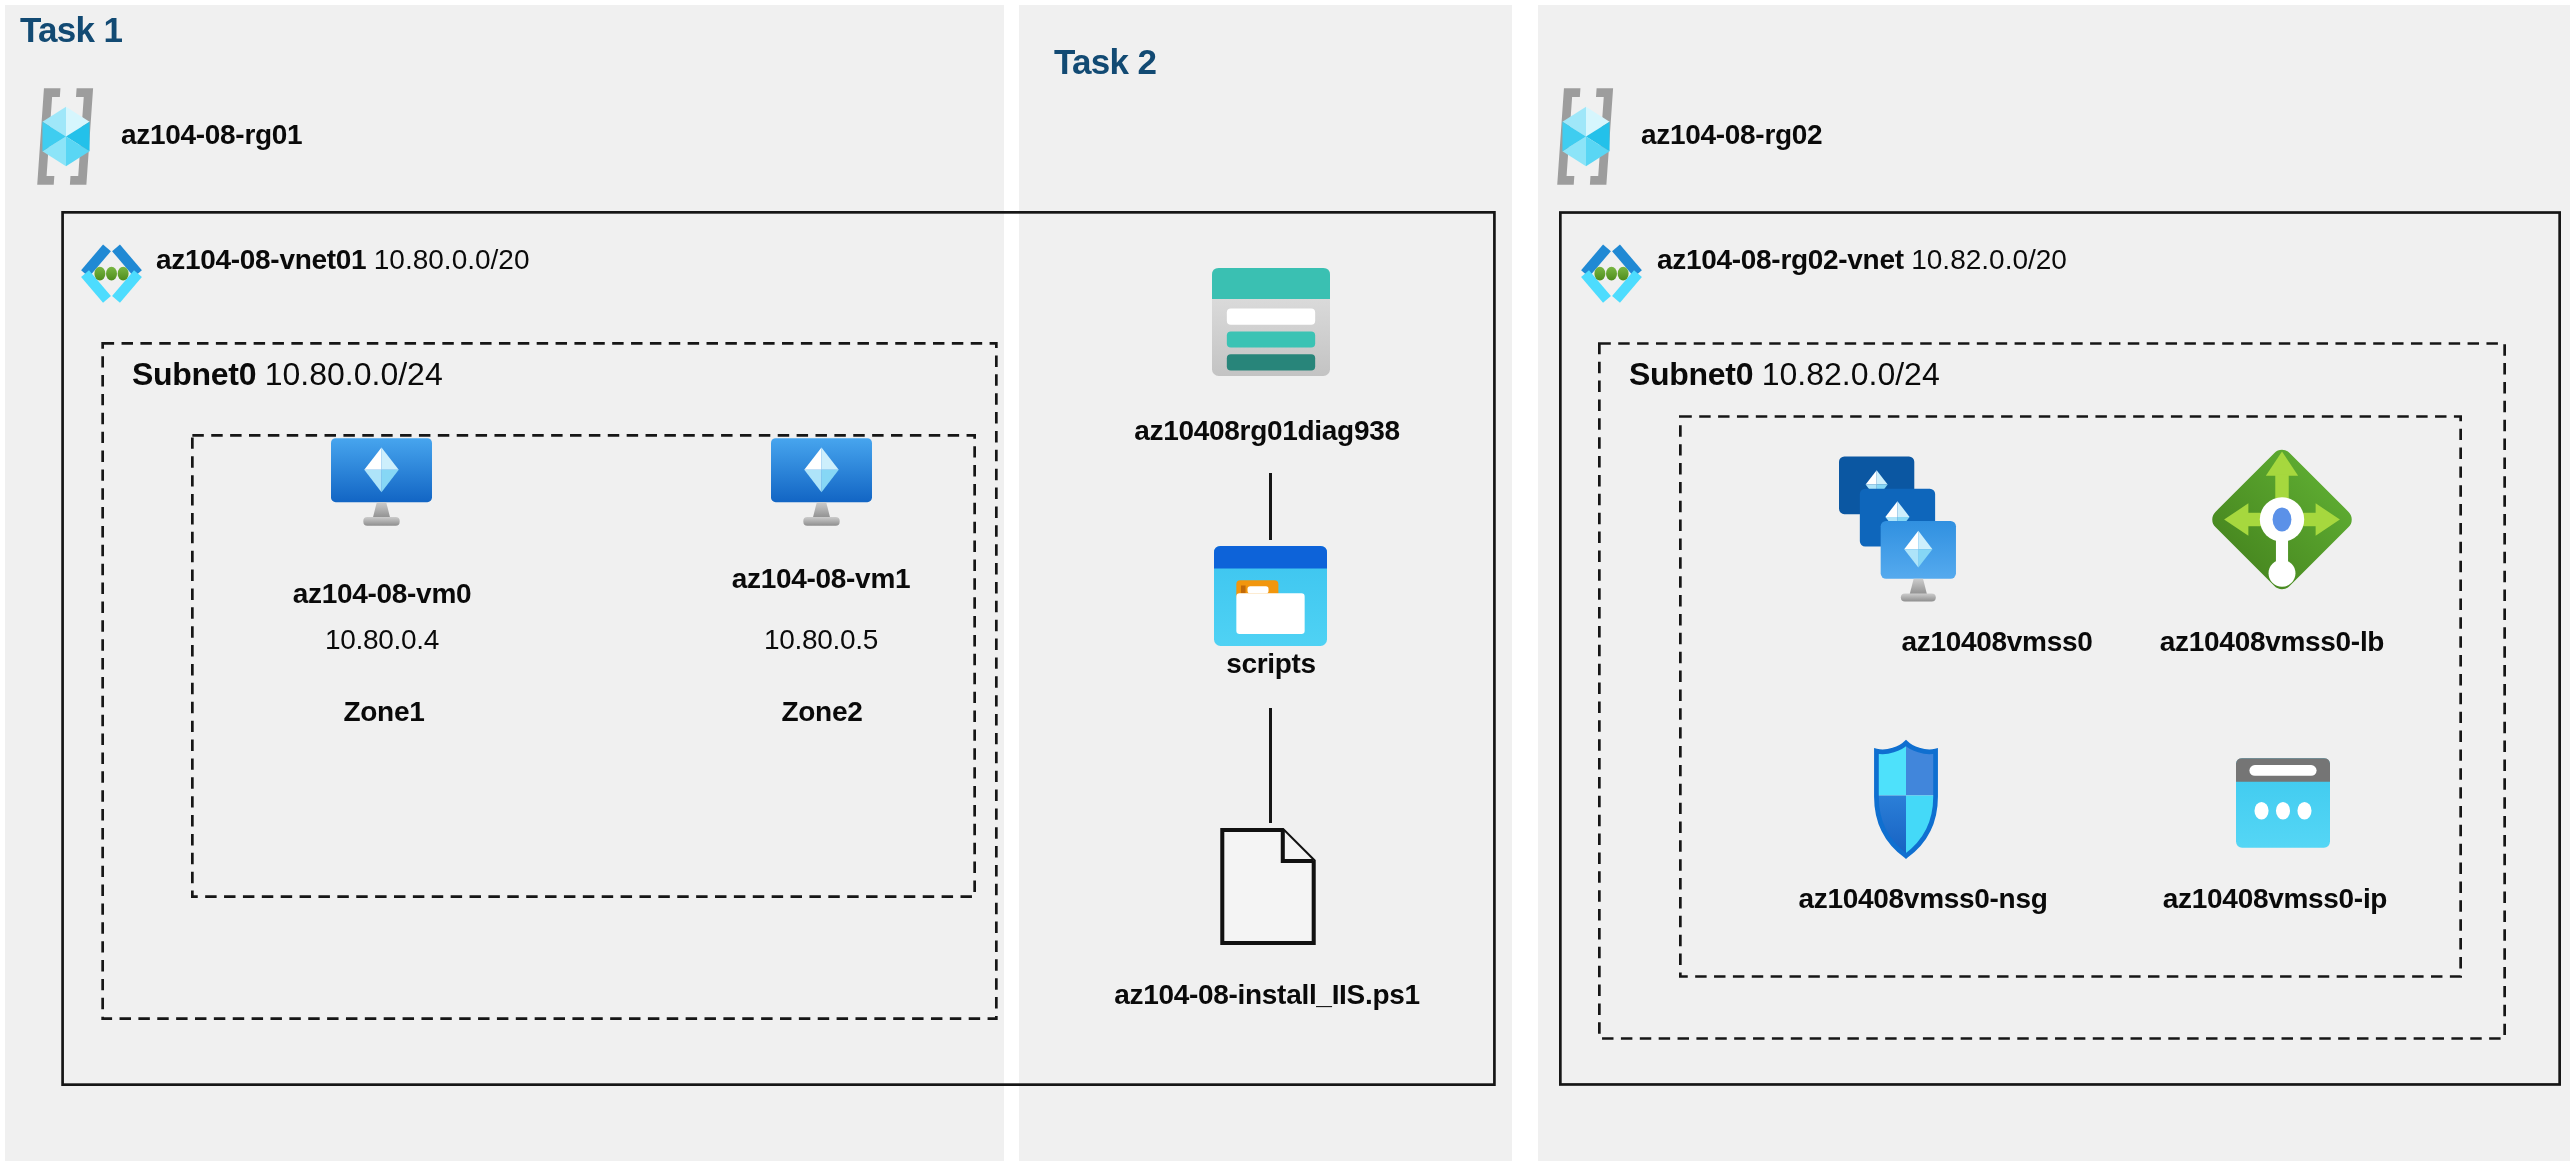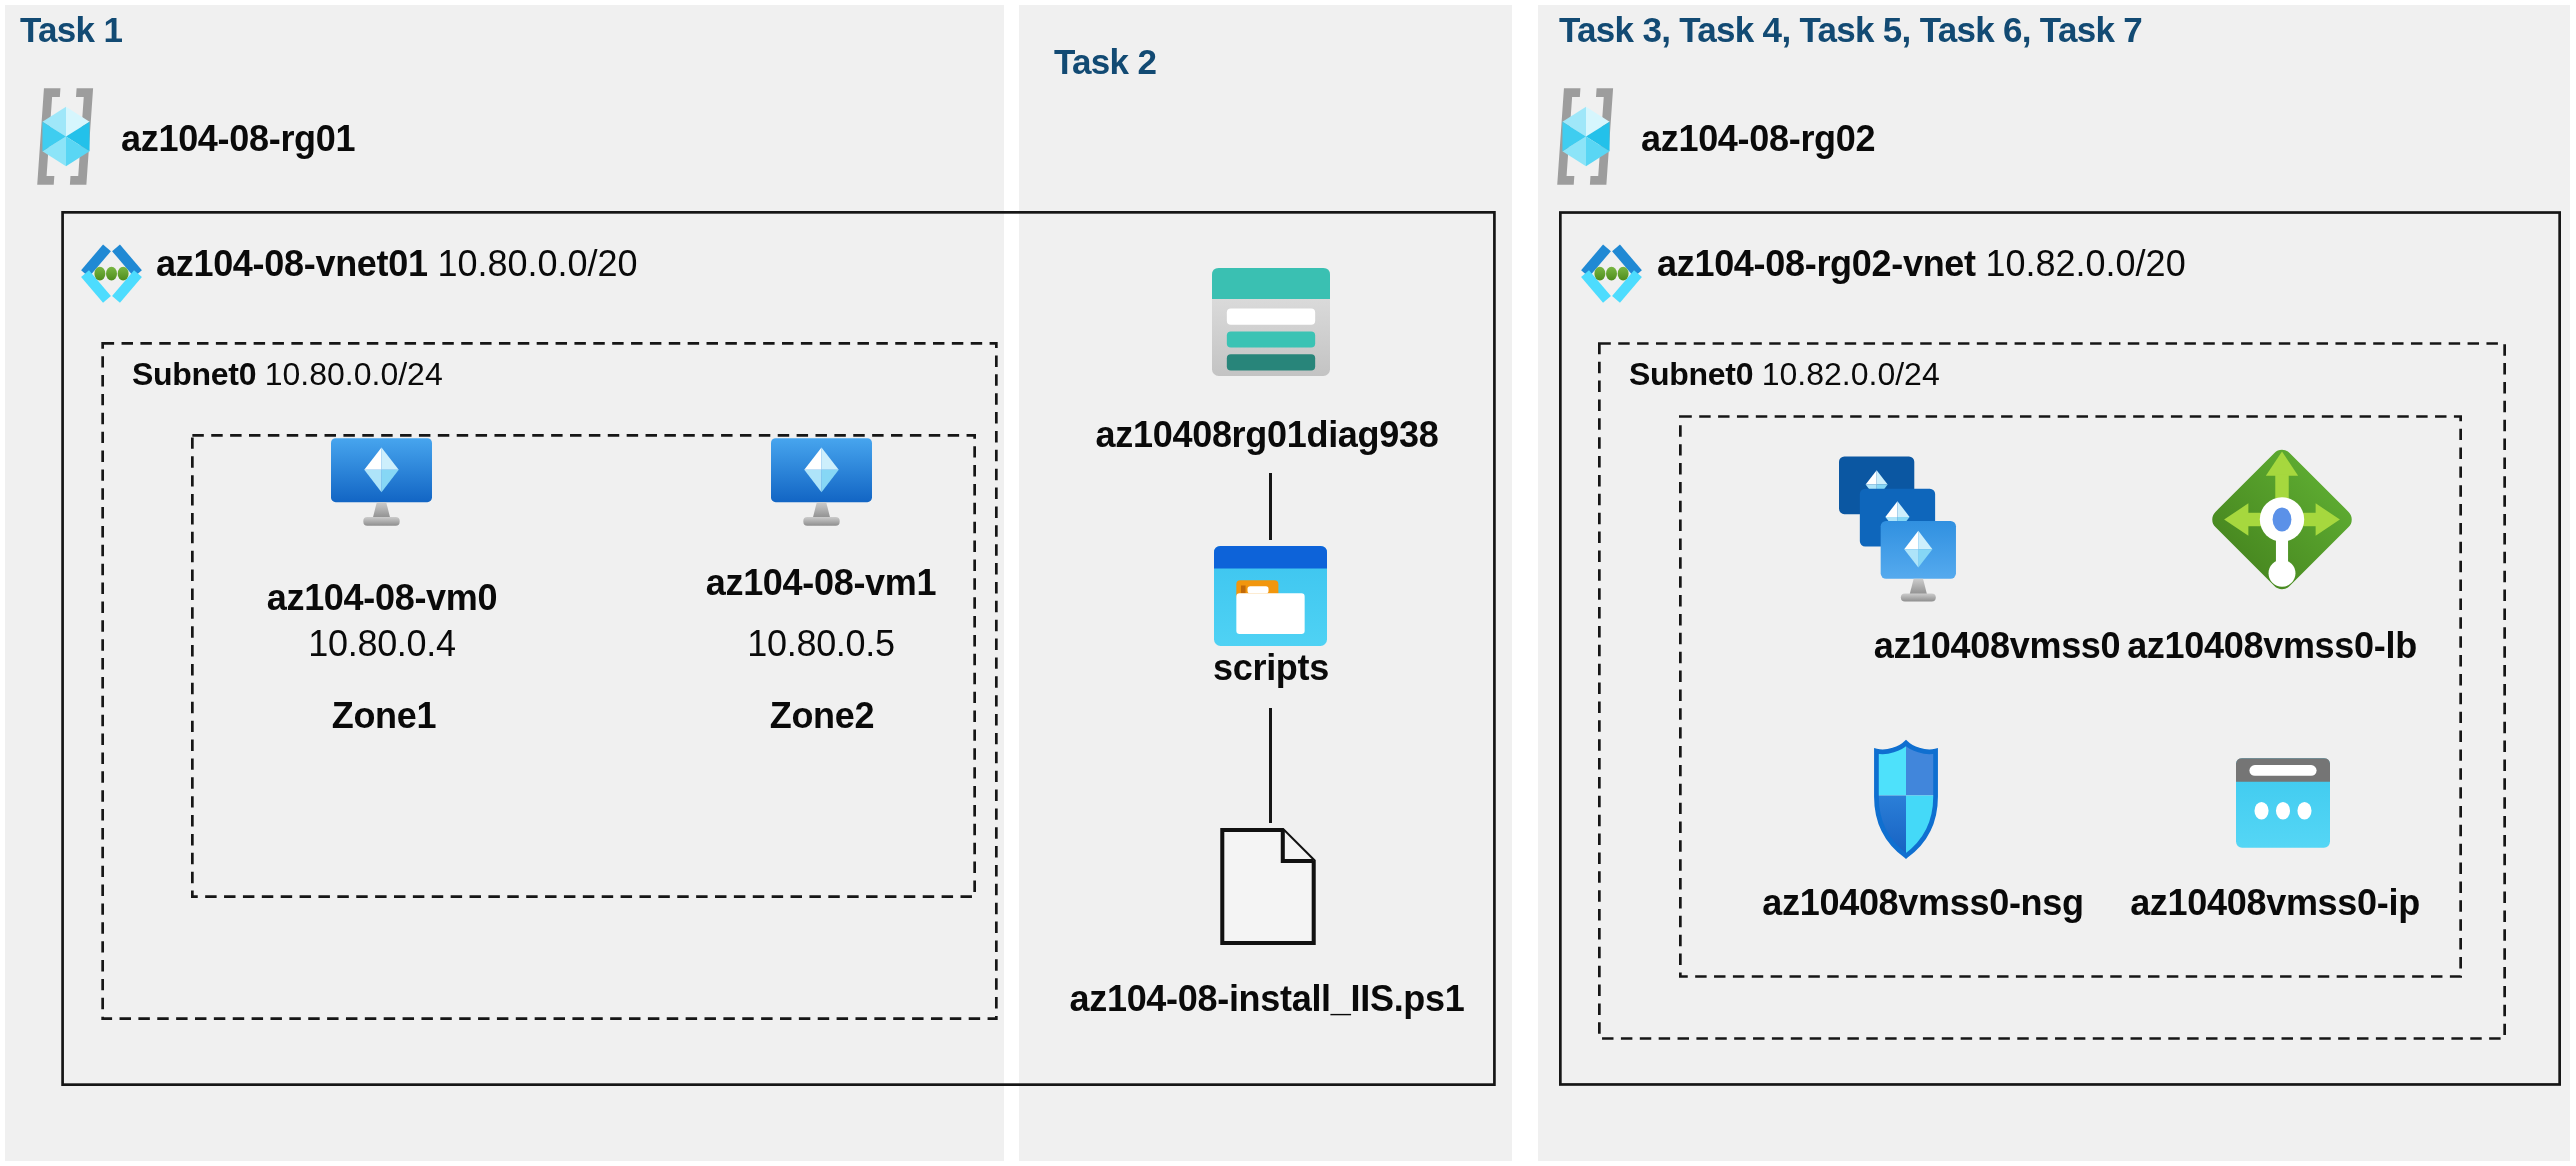--- a/index.html
+++ b/index.html
@@ -2,41 +2,40 @@
 <html style="font-size:10.8px"><head>
 <meta charset="utf-8">
 <style>
   html,body{margin:0;padding:0;background:#ffffff;}
   #canvas{position:relative;width:2576px;height:1166px;background:#ffffff;
           font-family:Liberation Sans, sans-serif;overflow:hidden;}
   .panel{position:absolute;top:5.4px;height:1156px;background:#f0f0f0;}
   .abs{position:absolute;}
   .heading{position:absolute;font-size:35px;font-weight:700;color:#124a73;
            letter-spacing:-0.7px;white-space:nowrap;line-height:1;}
-  .lbl{position:absolute;font-size:36px;font-weight:700;color:#0a0a0a;
+  .lbl{position:absolute;font-size:28px;font-weight:700;color:#0a0a0a;
        white-space:nowrap;line-height:1;letter-spacing:-0.3px;}
   .lbl-c{transform:translateX(-50%);text-align:right;}
   .reg{font-weight:400;letter-spacing:0;}
   .sub-lbl{font-size:32px;}
   .ip-lbl{font-weight:400;}
   .connector{position:absolute;width:2.7px;background:#161616;}
   svg{display:block;}
 </style>
 </head>
 <body>
 
 <div id="canvas">
 
   <div class="panel" style="left:5.4px;width:999px;"></div>
   <div class="panel" style="left:1019px;width:493px;"></div>
   <div class="panel" style="left:1538px;width:1032px;"></div>
 
   <div class="heading" style="left:20px;top:12px;">Task 1</div>
   <div class="heading" style="left:1054px;top:12px;margin-top:32px;">Task 2</div>
-  <div class="heading" style="left:1559px;top:12px;">Task 3, Task 4, Task 5, Task 6, Task 7</div>
 
   <svg width="0" height="0" style="position:absolute" aria-hidden="true">
     <defs>
       <linearGradient id="vmMon" x1="0" y1="0" x2="0" y2="1">
         <stop offset="0" stop-color="#47a5ee"></stop>
           <stop offset="1" stop-color="#1265c4"></stop>
       </linearGradient>
       <linearGradient id="stand" x1="0" y1="0" x2="0" y2="1">
         <stop offset="0" stop-color="#cccccc"></stop>
           <stop offset="1" stop-color="#8e8e8e"></stop>

